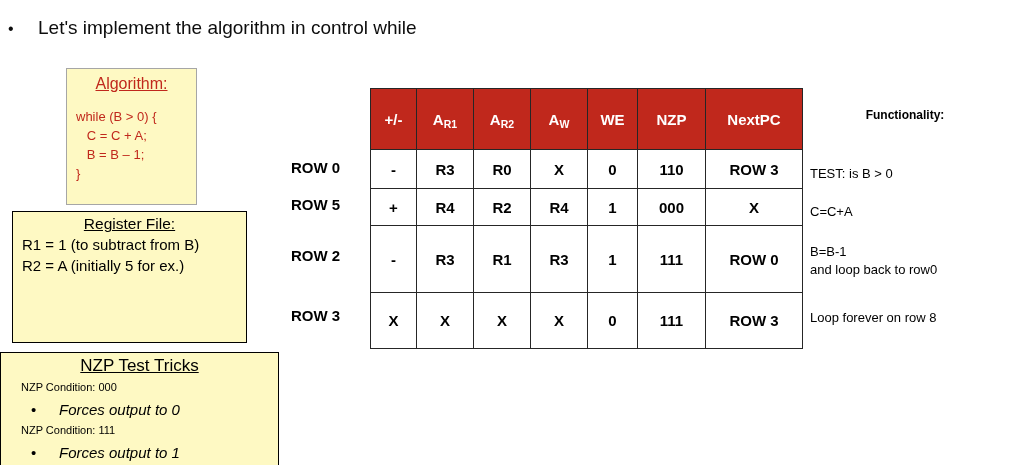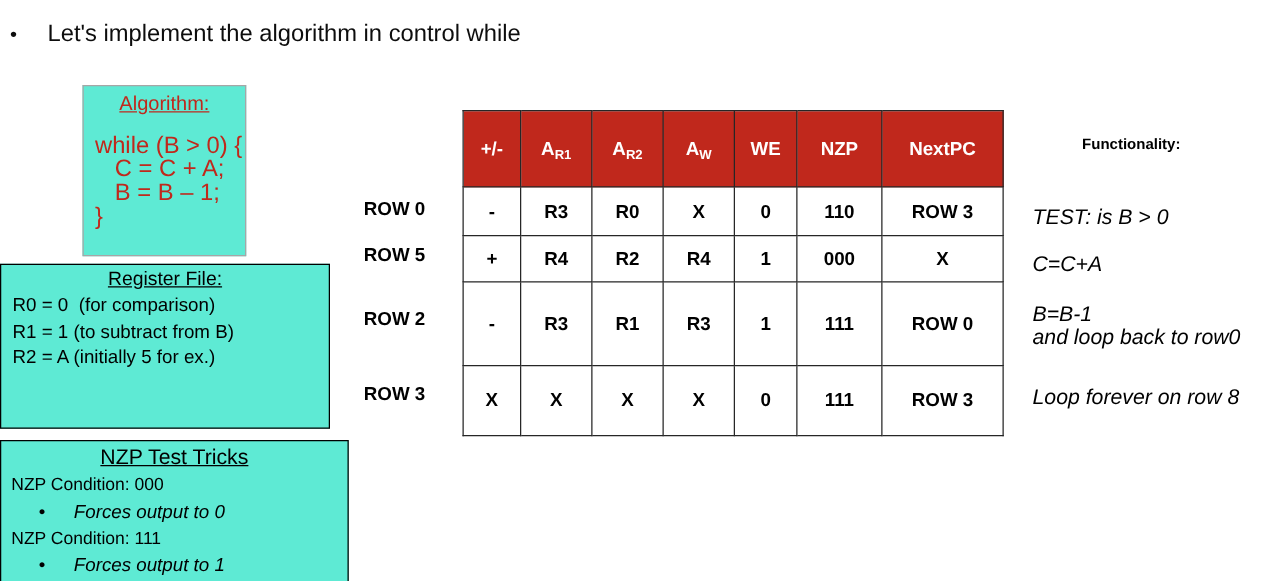--- a/index.html
+++ b/index.html
@@ -33,21 +33,21 @@
     flex: 0 0 30px;
   }
   #bullet-line .bullet-text {
     white-space: nowrap;
   }
 
   
   .panel {
     position: absolute;
     box-sizing: border-box;
-    background: #5eead4;
+    background: #fef9c3;
   }
   .panel-title {
     text-align: center;
     text-decoration: underline;
     font-size: 16px;
     white-space: nowrap;
   }
 
   
   #algorithm-box {
@@ -58,31 +58,31 @@
     border: 1px solid #a6a6a6;
     color: #c0281c;
     padding-top: 6px;
   }
   #algorithm-box .panel-title {
     color: #c0281c;
     font-size: 16px;
     margin-bottom: 14px;
   }
   #algorithm-box .code-line {
-    font-size: 19px;
+    font-size: 13px;
     line-height: 19px;
     padding-left: 9px;
     white-space: pre;
   }
 
   
   #register-file-box {
-    left: 0;
+    left: 12px;
     top: 211px;
-    width: 264px;
+    width: 235px;
     height: 132px;
     border: 1.5px solid #000000;
     padding-top: 3px;
   }
   #register-file-box .panel-title {
     font-size: 15.5px;
     margin-bottom: 2px;
   }
   #register-file-box .reg-line {
     font-size: 15px;
@@ -98,23 +98,23 @@
     width: 279px;
     height: 115px;
     border: 1.5px solid #000000;
     padding-top: 3px;
   }
   #nzp-box .panel-title {
     font-size: 17px;
     margin-bottom: 1px;
   }
   #nzp-box .nzp-line {
-    font-size: 14px;
+    font-size: 11px;
     line-height: 21.5px;
-    padding-left: 8px;
+    padding-left: 20px;
     white-space: pre;
   }
   #nzp-box .nzp-sub {
     font-size: 15px;
     line-height: 21.5px;
     font-style: italic;
     padding-left: 30px;
     white-space: pre;
     display: flex;
   }
@@ -199,25 +199,24 @@
   }
   #functionality-heading {
     font-size: 12px;
     font-weight: bold;
     text-align: center;
     width: 190px;
     white-space: nowrap;
   }
   .func-item {
     position: absolute;
-    left: 16px;
-    font-size: 17px;
+    left: 0px;
+    font-size: 13px;
     line-height: 18px;
     white-space: pre-line;
-    font-style: italic;
   }
   #func-row0 { top: 57px; }
   #func-row1 { top: 95px; }
   #func-row2 { top: 135px; }
   #func-row3 { top: 201px; }
 </style>
 </head>
 <body>
 
 <div id="bullet-line">
@@ -228,21 +227,20 @@
 <div class="panel" id="algorithm-box">
   <div class="panel-title">Algorithm:</div>
   <div class="code-line">while (B &gt; 0) {</div>
   <div class="code-line">   C = C + A;</div>
   <div class="code-line">   B = B – 1;</div>
   <div class="code-line">}</div>
 </div>
 
 <div class="panel" id="register-file-box">
   <div class="panel-title">Register File:</div>
-  <div class="reg-line">R0 = 0  (for comparison)</div>
   <div class="reg-line">R1 = 1 (to subtract from B)</div>
   <div class="reg-line">R2 = A (initially 5 for ex.)</div>
 </div>
 
 <div class="panel" id="nzp-box">
   <div class="panel-title">NZP Test Tricks</div>
   <div class="nzp-line">NZP Condition: 000</div>
   <div class="nzp-sub">
     <span class="sub-dot">•</span>
     <span>Forces output to 0</span>

